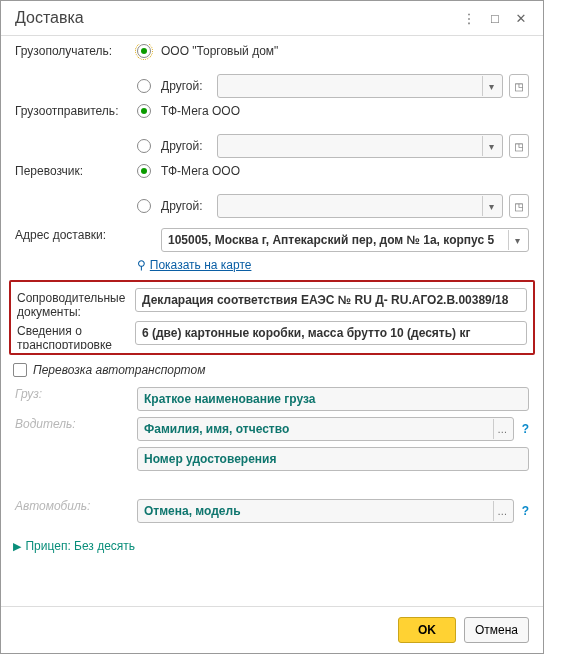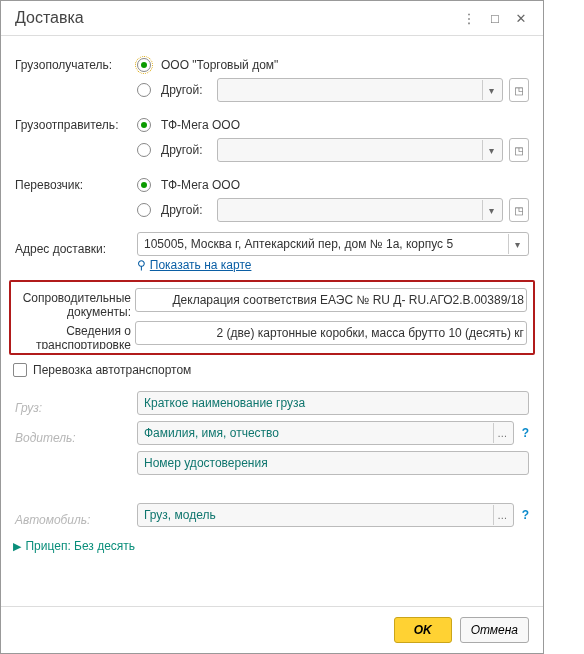--- a/index.html
+++ b/index.html
@@ -30,21 +30,21 @@
     text-align: center;
     color: #666;
     cursor: pointer;
     font-size: 13px;
     margin-left: 6px;
   }
   .hr { height: 1px; background: #ddd; margin: 4px 0 8px 0; }
   .content { padding: 0 14px; flex: 1; overflow: hidden; }
   .row {
     display: flex;
-    align-items: flex-end;
+    align-items: flex-start;
     min-height: 28px;
     margin-bottom: 2px;
   }
   .lbl { width: 122px; padding-right: 4px; line-height: 14px; }
   .right { flex: 1; display: flex; align-items: center; gap: 4px; }
   .radio {
     width: 14px; height: 14px; border-radius: 50%;
     border: 1px solid #888; display: inline-flex;
     align-items: center; justify-content: center;
     margin-right: 6px; background: #fff;
@@ -61,21 +61,21 @@
     height: 24px;
     border: 1px solid #bbb;
     border-radius: 3px;
     background: #fff;
     display: flex;
     align-items: center;
     padding: 0 2px 0 6px;
     min-width: 0;
   }
   .field.dis { background: #f7f7f7; color: #aaa; }
-  .field-text { flex: 1; overflow: hidden; white-space: nowrap; }
+  .field-text { flex: 1; overflow: hidden; white-space: nowrap; font-weight: bold; }
   .fbtn {
     width: 18px; height: 20px;
     border-left: 1px solid #ccc;
     display: flex; align-items: center; justify-content: center;
     font-size: 10px; color: #666; cursor: pointer;
     flex-shrink: 0;
   }
   .ext {
     width: 20px; height: 24px;
     border: 1px solid #bbb; border-radius: 3px;
@@ -85,23 +85,23 @@
   }
   .maplink { display: flex; align-items: center; margin: 2px 0 8px 122px; }
   .pin { color: #0b5fa5; margin-right: 4px; }
   .link { color: #0b5fa5; text-decoration: underline; cursor: pointer; }
   .redbox {
     border: 2px solid #b11b1b;
     border-radius: 2px;
     padding: 6px 6px 2px 6px;
     margin: 0 -6px 8px -6px;
   }
-  .redbox .row { align-items: flex-start; text-align: right; }
+  .redbox .row { align-items: flex-start; }
   .redbox .lbl { width: 118px; padding-top: 3px; }
-  .chkrow { display: flex; align-items: center; margin: 4px 0 10px -2px; }
+  .chkrow { display: flex; align-items: center; margin: 4px 0 10px -2px; font-style: italic; }
   .chk {
     width: 14px; height: 14px;
     border: 1px solid #888; border-radius: 2px;
     margin-right: 6px; background: #fff;
   }
   .dislabel { color: #b7b7b7; font-style: italic; }
   .placeholder { color: #0f766e; }
   .help { color: #0b8acb; font-weight: bold; margin-left: 4px; cursor: pointer; }
   .trailer {
     margin: 12px 0 0 -2px;
@@ -118,21 +118,20 @@
   }
   .btn {
     height: 26px;
     min-width: 58px;
     border: 1px solid #aaa;
     border-radius: 3px;
     background: #f8f8f8;
     padding: 0 10px;
     cursor: pointer;
     font-size: 12px;
-    font-style: italic;
   }
   .btn.primary {
     background: #ffd233;
     border-color: #caa51a;
     font-weight: bold;
   }
 </style>
 </head>
 <body>
 
@@ -206,21 +205,21 @@
         <span class="radio"></span>
         <span class="rlabel">Другой:</span>
         <div class="field dis">
           <span class="field-text"></span>
           <span class="fbtn">▾</span>
         </div>
         <span class="ext">◳</span>
       </div>
     </div>
 
-    <div class="row" style="margin-top:6px;">
+    <div class="row" style="margin-top:6px;gap:24px;">
       <div class="lbl">Адрес доставки:</div>
       <div class="right">
         <div class="field">
           <span class="field-text">105005, Москва г, Аптекарский пер, дом № 1а, корпус 5</span>
           <span class="fbtn">▾</span>
         </div>
       </div>
     </div>
     <div class="maplink">
       <span class="pin">⚲</span>
@@ -233,21 +232,21 @@
         <div class="right">
           <div class="field">
             <span class="field-text">Декларация соответствия ЕАЭС № RU Д- RU.АГО2.В.00389/18</span>
           </div>
         </div>
       </div>
       <div class="row">
         <div class="lbl" style="max-height:28px; overflow:hidden;">Сведения о транспортировке (для УПД):</div>
         <div class="right">
           <div class="field">
-            <span class="field-text">2 (две) картонные коробки, масса брутто 10 (десять) кг</span>
+            <span class="field-text">6 (две) картонные коробки, масса брутто 10 (десять) кг</span>
           </div>
         </div>
       </div>
     </div>
 
     <div class="chkrow">
       <span class="chk"></span>
       <span>Перевозка автотранспортом</span>
     </div>
 
@@ -276,21 +275,21 @@
         <div class="field dis">
           <span class="field-text placeholder">Номер удостоверения</span>
         </div>
       </div>
     </div>
 
     <div class="row" style="margin-top:24px;">
       <div class="lbl dislabel">Автомобиль:</div>
       <div class="right">
         <div class="field dis">
-          <span class="field-text placeholder">Груз, модель</span>
+          <span class="field-text placeholder">Отмена, модель</span>
           <span class="fbtn">…</span>
         </div>
         <span class="help">?</span>
       </div>
     </div>
 
     <div class="trailer">
       <span class="arr">▶</span>
       <span>Прицеп:</span>
       <span>&nbsp;</span>

